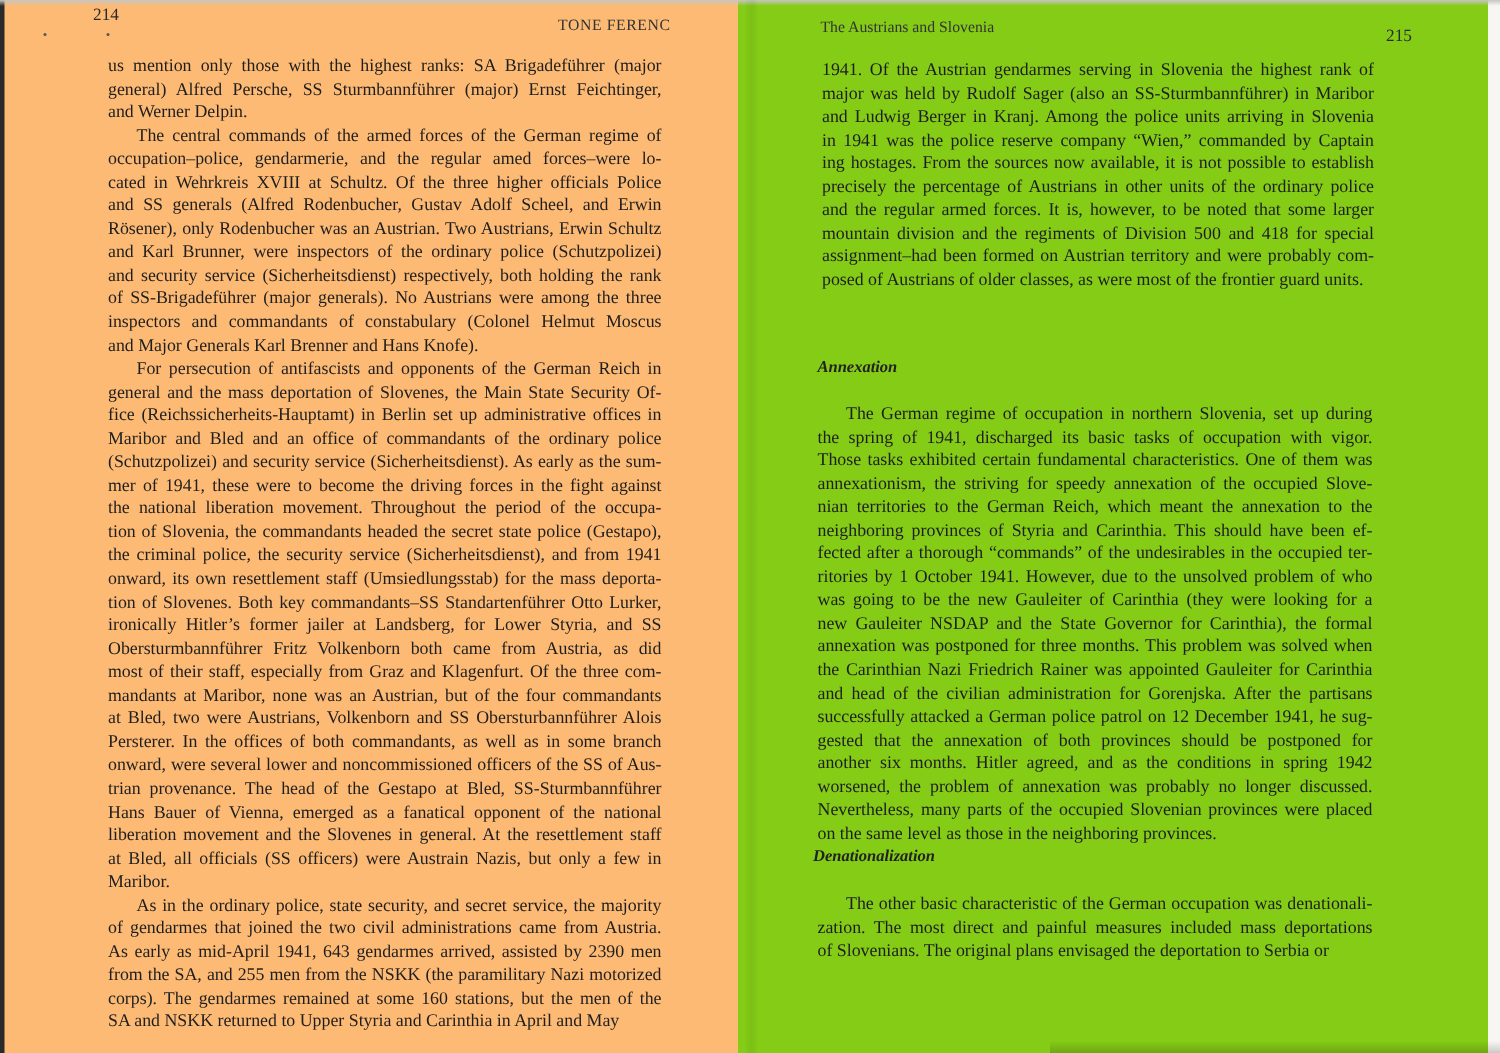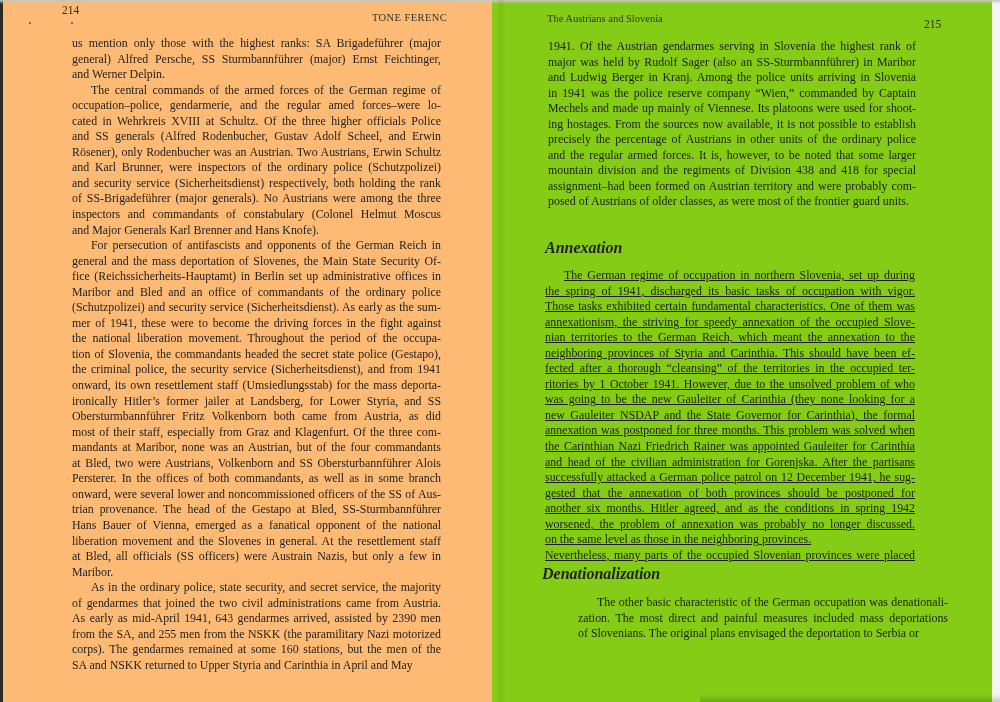--- a/index.html
+++ b/index.html
@@ -23,21 +23,21 @@
     background: linear-gradient(rgba(0,0,0,0), rgba(0,0,0,0.18)); }
 
   .folio { position: absolute; font-size: 11.5px; color: #2a2a2a; }
   .running-head { position: absolute; font-size: 10.5px; letter-spacing: 0.4px; color: #333; }
   .speck { position: absolute; width: 2px; height: 2px; background: #555; border-radius: 50%; }
 
   .text-block { position: absolute; font-size: 11.9px; line-height: 15.55px; }
   .line { display: block; white-space: nowrap; text-align: justify; text-align-last: justify; height: 15.55px; }
   .line.last { text-align-last: left; }
   .line.indent { padding-left: 19px; }
-  .heading { position: absolute; font-style: italic; font-weight: bold; font-size: 16px; color: #222; }
+  .heading { position: absolute; font-style: italic; font-weight: bold; font-size: 11px; color: #222; }
 </style>
 </head>
 <body>
 
 <div class="spread">
   <div class="page page-left">
     <span class="folio" style="left:62px; top:4px;">214</span>
     <span class="running-head" style="left:372px; top:12px;">TONE FERENC</span>
     <span class="speck" style="left:29px; top:22px;"></span>
     <span class="speck" style="left:71px; top:22px;"></span>
@@ -58,20 +58,21 @@
         <span class="line indent">For persecution of antifascists and opponents of the German Reich in</span>
         <span class="line">general and the mass deportation of Slovenes, the Main State Security Of-</span>
         <span class="line">fice (Reichssicherheits-Hauptamt) in Berlin set up administrative offices in</span>
         <span class="line">Maribor and Bled and an office of commandants of the ordinary police</span>
         <span class="line">(Schutzpolizei) and security service (Sicherheitsdienst). As early as the sum-</span>
         <span class="line">mer of 1941, these were to become the driving forces in the fight against</span>
         <span class="line">the national liberation movement. Throughout the period of the occupa-</span>
         <span class="line">tion of Slovenia, the commandants headed the secret state police (Gestapo),</span>
         <span class="line">the criminal police, the security service (Sicherheitsdienst), and from 1941</span>
         <span class="line">onward, its own resettlement staff (Umsiedlungsstab) for the mass deporta-</span>
+        <span class="line">tion of Slovenes. Both key commandants–SS Standartenführer Otto Lurker,</span>
         <span class="line">ironically Hitler’s former jailer at Landsberg, for Lower Styria, and SS</span>
         <span class="line">Obersturmbannführer Fritz Volkenborn both came from Austria, as did</span>
         <span class="line">most of their staff, especially from Graz and Klagenfurt. Of the three com-</span>
         <span class="line">mandants at Maribor, none was an Austrian, but of the four commandants</span>
         <span class="line">at Bled, two were Austrians, Volkenborn and SS Obersturbannführer Alois</span>
         <span class="line">Persterer. In the offices of both commandants, as well as in some branch</span>
         <span class="line">onward, were several lower and noncommissioned officers of the SS of Aus-</span>
         <span class="line">trian provenance. The head of the Gestapo at Bled, SS-Sturmbannführer</span>
         <span class="line">Hans Bauer of Vienna, emerged as a fanatical opponent of the national</span>
         <span class="line">liberation movement and the Slovenes in general. At the resettlement staff</span>
@@ -87,52 +88,51 @@
   </div>
 
   <div class="page page-right">
     <span class="running-head" style="left:55px; top:13px; letter-spacing:0;">The Austrians and Slovenia</span>
     <span class="folio" style="left:432px; top:18px;">215</span>
     <div class="text-block" id="right-intro" style="left:56px; top:39px; width:368px;">
         <span class="line">1941. Of the Austrian gendarmes serving in Slovenia the highest rank of</span>
         <span class="line">major was held by Rudolf Sager (also an SS-Sturmbannführer) in Maribor</span>
         <span class="line">and Ludwig Berger in Kranj. Among the police units arriving in Slovenia</span>
         <span class="line">in 1941 was the police reserve company “Wien,” commanded by Captain</span>
-        <span class="line">Mechels and made up mainly of Viennese. Its platoons were used for shoot-</span>
         <span class="line">ing hostages. From the sources now available, it is not possible to establish</span>
         <span class="line">precisely the percentage of Austrians in other units of the ordinary police</span>
         <span class="line">and the regular armed forces. It is, however, to be noted that some larger</span>
-        <span class="line">mountain division and the regiments of Division 438 and 418 for special</span>
+        <span class="line">mountain division and the regiments of Division 500 and 418 for special</span>
         <span class="line">assignment–had been formed on Austrian territory and were probably com-</span>
         <span class="line last">posed of Austrians of older classes, as were most of the frontier guard units.</span>
       </div>
     <div class="heading" style="left:53px; top:239px;">Annexation</div>
-    <div class="text-block" id="right-sec0" style="left:53px; top:268px; width:370px;text-decoration:underline;">
+    <div class="text-block" id="right-sec0" style="left:53px; top:268px; width:370px;">
         <span class="line indent">The German regime of occupation in northern Slovenia, set up during</span>
         <span class="line">the spring of 1941, discharged its basic tasks of occupation with vigor.</span>
         <span class="line">Those tasks exhibited certain fundamental characteristics. One of them was</span>
         <span class="line">annexationism, the striving for speedy annexation of the occupied Slove-</span>
         <span class="line">nian territories to the German Reich, which meant the annexation to the</span>
         <span class="line">neighboring provinces of Styria and Carinthia. This should have been ef-</span>
-        <span class="line">fected after a thorough “cleansing” of the territories in the occupied ter-</span>
+        <span class="line">fected after a thorough “commands” of the undesirables in the occupied ter-</span>
         <span class="line">ritories by 1 October 1941. However, due to the unsolved problem of who</span>
-        <span class="line">was going to be the new Gauleiter of Carinthia (they none looking for a</span>
+        <span class="line">was going to be the new Gauleiter of Carinthia (they were looking for a</span>
         <span class="line">new Gauleiter NSDAP and the State Governor for Carinthia), the formal</span>
         <span class="line">annexation was postponed for three months. This problem was solved when</span>
         <span class="line">the Carinthian Nazi Friedrich Rainer was appointed Gauleiter for Carinthia</span>
         <span class="line">and head of the civilian administration for Gorenjska. After the partisans</span>
         <span class="line">successfully attacked a German police patrol on 12 December 1941, he sug-</span>
         <span class="line">gested that the annexation of both provinces should be postponed for</span>
         <span class="line">another six months. Hitler agreed, and as the conditions in spring 1942</span>
         <span class="line">worsened, the problem of annexation was probably no longer discussed.</span>
+        <span class="line">Nevertheless, many parts of the occupied Slovenian provinces were placed</span>
         <span class="line last">on the same level as those in the neighboring provinces.</span>
-        <span class="line">Nevertheless, many parts of the occupied Slovenian provinces were placed</span>
       </div>
     <div class="heading" style="left:550px; top:565px; left:50px;text-align:center;">Denationalization</div>
-    <div class="text-block" id="right-sec1" style="left:53px; top:595px; width:370px;margin-left:33px;">
+    <div class="text-block" id="right-sec1" style="left:53px; top:595px; width:370px;">
         <span class="line indent">The other basic characteristic of the German occupation was denationali-</span>
         <span class="line">zation. The most direct and painful measures included mass deportations</span>
         <span class="line last">of Slovenians. The original plans envisaged the deportation to Serbia or</span>
       </div>
   </div>
 
   <div class="left-edge"></div>
   <div class="top-edge"></div>
   <div class="gutter"></div>
   <div class="bottom-shadow"></div>

